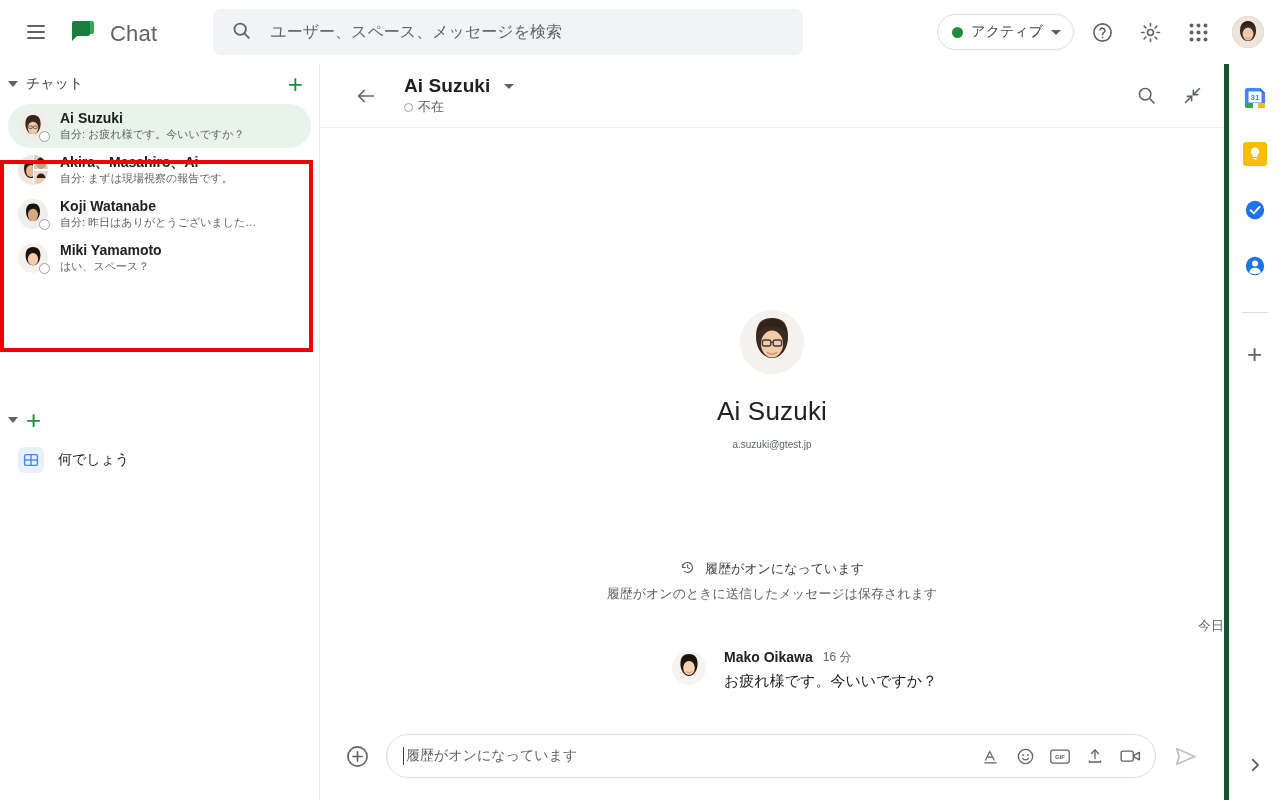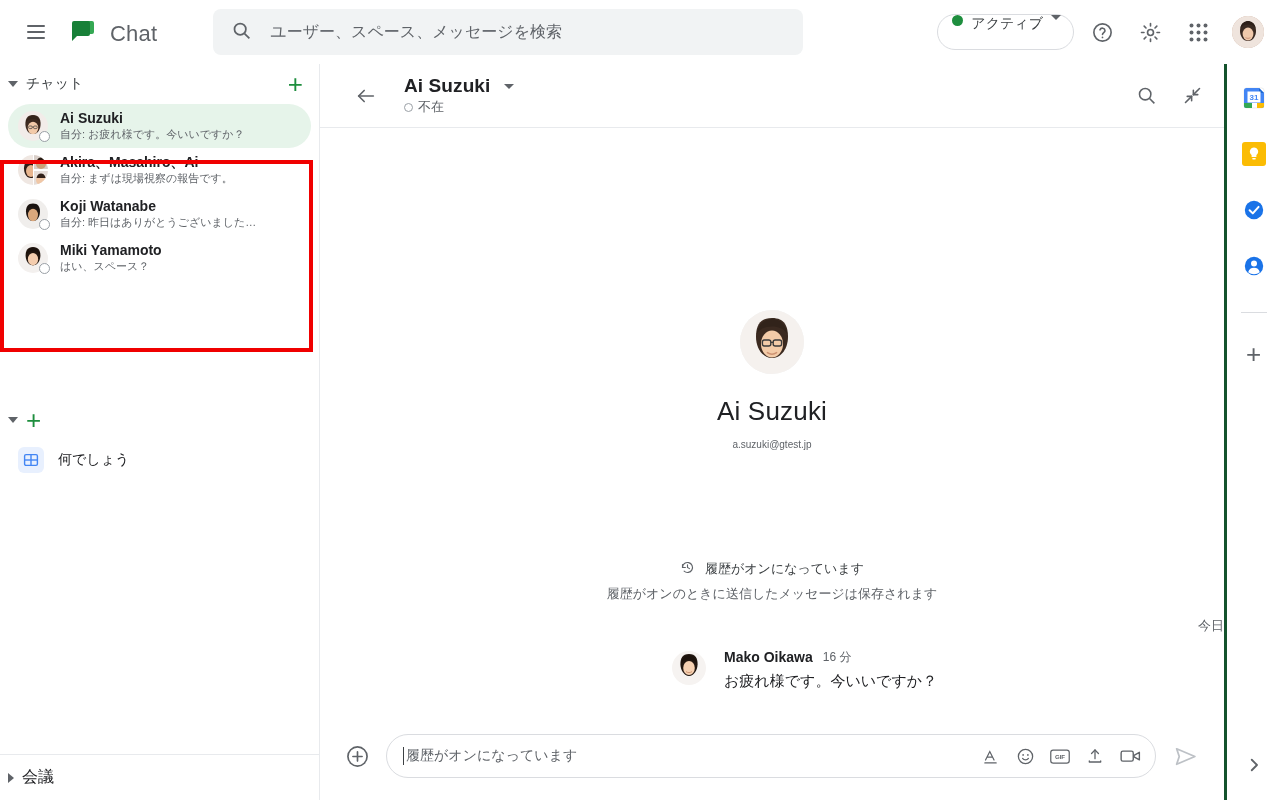--- a/index.html
+++ b/index.html
@@ -40,21 +40,21 @@
     cursor: text;
   }
   .searchbox .ph { color: #5f6368; font-size: 16px; }
 
   .topbar-right {
     margin-left: auto; margin-right: 16px;
     display: flex; align-items: center; gap: 8px;
   }
   .status-pill {
     height: 36px; border: 1px solid #dadce0; border-radius: 18px;
-    display: flex; gap: 8px;
+    display: flex; align-items: center; gap: 8px;
     padding: 0 12px 0 14px; cursor: pointer; background: #fff;
   }
   .status-dot { width: 11px; height: 11px; border-radius: 50%; background: #1e8e3e; }
   .status-pill .lbl { font-size: 14px; color: #3c4043; }
   .caret-down {
     width: 0; height: 0; border-left: 5px solid transparent; border-right: 5px solid transparent;
     border-top: 5px solid #5f6368;
   }
   .icon-btn {
     width: 40px; height: 40px; border-radius: 50%;
@@ -185,21 +185,21 @@
   .composer .cursor {
     width: 1px; height: 18px; background: #3c4043; margin-right: -6px;
   }
   .composer .ph { flex: 1; color: #5f6368; font-size: 14px; }
   .comp-icons { display: flex; align-items: center; gap: 9px; }
   .comp-ico { width: 26px; height: 26px; display: flex; align-items: center; justify-content: center; cursor: pointer; color: #5f6368; }
   .send-btn { width: 34px; height: 34px; display: flex; align-items: center; justify-content: center; cursor: pointer; }
 
   
   .rail {
-    width: 56px; min-width: 56px; border-left: 3px solid #14532d;
+    width: 56px; min-width: 56px; border-left: 5px solid #14532d;
     display: flex; flex-direction: column; align-items: center;
     padding-top: 22px; background: #fff;
   }
   .rail-ico { width: 24px; height: 24px; margin-bottom: 32px; cursor: pointer; position: relative; }
   .rail-div { width: 26px; height: 1px; background: #dadce0; margin: 2px 0 28px; }
   .rail-plus { font-size: 26px; color: #5f6368; line-height: 1; cursor: pointer; font-weight: 300; }
   .rail-bottom { margin-top: auto; margin-bottom: 22px; cursor: pointer; color: #5f6368; }
 
   .face { position: absolute; inset: 0; }
 </style>
@@ -400,24 +400,20 @@
             <svg width="16" height="16" viewBox="0 0 16 16" fill="none" stroke="#4285f4" stroke-width="1.4">
               <rect x="1.6" y="2.6" width="12.8" height="10.8" rx="1.4"></rect>
               <line x1="8" y1="2.6" x2="8" y2="13.4"></line>
               <line x1="1.6" y1="8" x2="14.4" y2="8"></line>
             </svg>
           </span>
           <span class="space-name">何でしょう</span>
         </div>
       </div>
 
-      <div class="sidebar-bottom">
-        <span class="tri collapsed"></span>
-        <span class="name">会議</span>
-      </div>
     </div>
 
     <div class="main">
 
       <div class="conv-head">
         <div class="back-btn">
           <svg width="22" height="22" viewBox="0 0 24 24" fill="none" stroke="#5f6368" stroke-width="1.8" stroke-linecap="round" stroke-linejoin="round">
             <line x1="20" y1="12" x2="4" y2="12"></line>
               <polyline points="10,6 4,12 10,18"></polyline>
           </svg>

